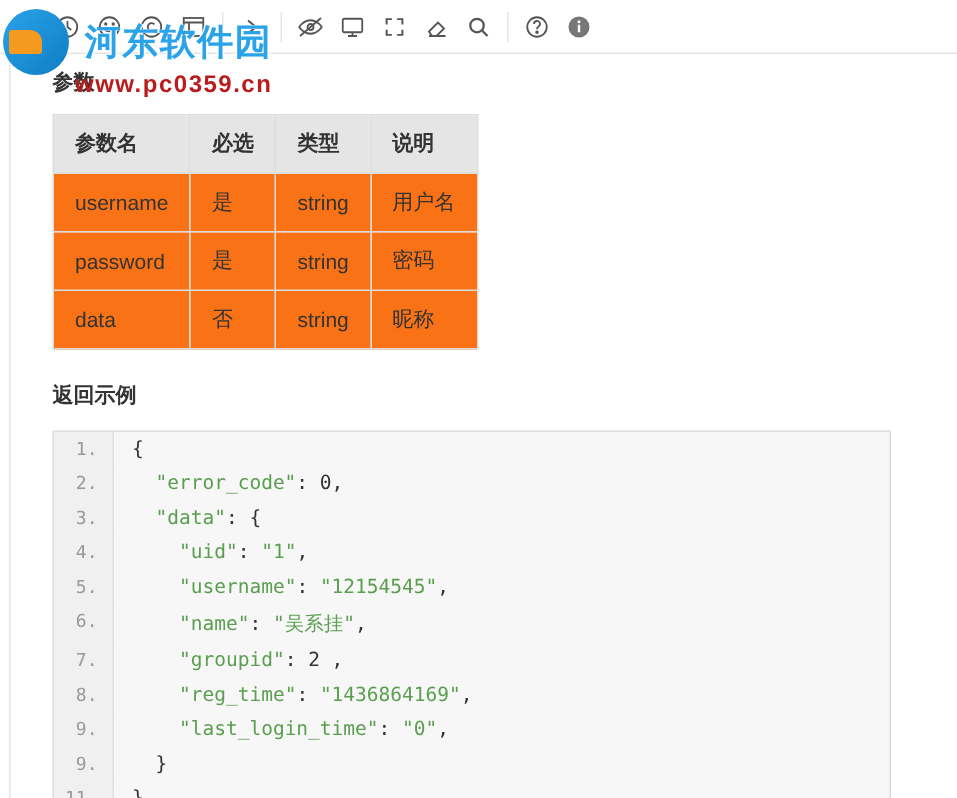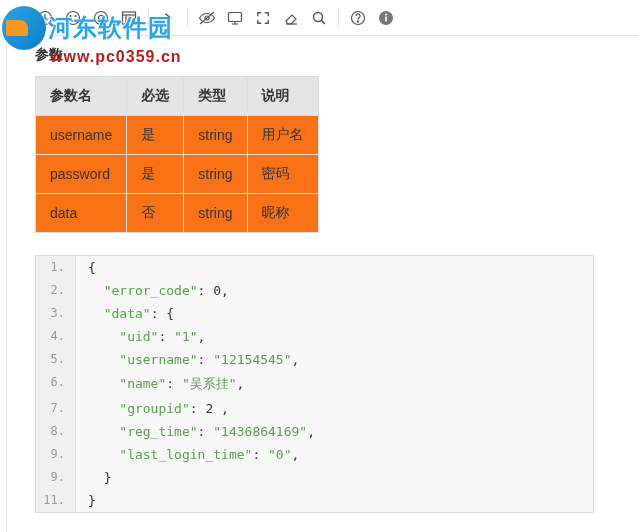--- a/index.html
+++ b/index.html
@@ -3,21 +3,21 @@
 <meta charset="utf-8">
 <style>
 * { margin: 0; padding: 0; box-sizing: border-box; }
 body { font-family: -apple-system, "Helvetica Neue", Arial, sans-serif; font-size: 14px; color: #333; width: 638px; height: 532px; overflow: hidden; position: relative; background: #fff; }
 
 .toolbar { display: flex; align-items: center; height: 36px; border-bottom: 1px solid #e5e5e5; padding: 0 4px; gap: 2px; }
 .toolbar .ticon { width: 26px; height: 26px; display: flex; align-items: center; justify-content: center; color: #555; font-size: 16px; cursor: pointer; }
 .toolbar .sep { width: 1px; height: 20px; background: #e5e5e5; margin: 0 4px; }
 
 .watermark { position: absolute; top: 6px; left: 2px; pointer-events: none; z-index: 5; }
-.wm-logo { display: flex; align-items: center; gap: 2px; }
+.wm-logo { display: flex; align-items: center; gap: 2px; justify-content: space-between; }
 .wm-circle { width: 44px; height: 44px; border-radius: 50%; background: linear-gradient(135deg, #2aa3e8 0%, #0f7dc4 100%); position: relative; display: flex; align-items: center; justify-content: center; }
 .wm-circle::before { content: ""; position: absolute; left: 4px; top: 14px; width: 22px; height: 16px; background: #f59a1f; border-radius: 2px 8px 2px 2px; }
 .wm-text { color: #2aa3e8; font-weight: bold; font-size: 24px; font-family: "Microsoft YaHei", sans-serif; letter-spacing: 1px; text-shadow: 1px 0 0 #fff, -1px 0 0 #fff; }
 .wm-url { color: #b91c1c; font-size: 16px; font-weight: bold; margin-top: -2px; margin-left: 48px; letter-spacing: 1px; }
 
 .content { padding: 0 44px 0 28px; border-left: 1px solid #e5e5e5; margin-left: 6px; height: calc(100% - 36px); overflow: hidden; }
 .section-title { font-weight: bold; font-size: 14px; margin: 10px 0 12px 0; color: #333; }
 
 table.param { border-collapse: collapse; margin-bottom: 22px; }
 table.param th, table.param td { border: 1px solid #ddd; padding: 10px 14px; text-align: left; font-size: 14px; background: #f97316; }
@@ -163,20 +163,21 @@
         </tr>
         <tr>
           <td>data</td>
           <td>否</td>
           <td>string</td>
           <td>昵称</td>
         </tr>
       </tbody>
   </table>
 
+  <div class="return-title">返回示例</div>
 
   <div class="codeblock" id="codeblock">
       <div class="line">
         <div class="ln">1.</div>
         <div class="code"><span>{</span></div>
       </div>
       <div class="line">
         <div class="ln">2.</div>
         <div class="code"><span>  </span><span class="key">"error_code"</span><span>: </span><span class="num">0</span><span>,</span></div>
       </div>

